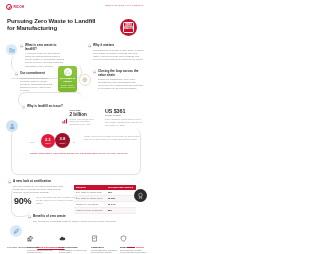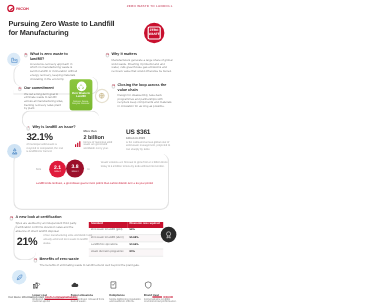--- a/index.html
+++ b/index.html
@@ -166,24 +166,20 @@
     <p>Design for disassembly, take-back programmes and partnerships with recyclers keep components and materials in circulation for as long as possible.</p>
   </div>
 
   <div class="flow" style="left:18px;top:92px;width:64px;height:14px;border-bottom:none;border-right:none;"></div>
 
   <div class="blk" style="left:22px;top:105px;width:45px;">
     <span class="bullet">?</span>
     <h3>Why is landfill an issue?</h3>
   </div>
 
-  <div style="position:absolute;left:22px;top:110px;width:32px;">
-    <div class="big-pct">32.1%</div>
-    <div class="cap" style="margin-top:1px;">of municipal solid waste is recycled or composted, the rest is landfilled or burned.</div>
-  </div>
 
   <div style="position:absolute;left:62px;top:109px;width:36px;display:flex;gap:1.5px;">
     <span style="flex:0 0 auto;margin-top:.5px;">
       <svg width="6" height="6" viewBox="0 0 24 24" fill="#c8102e">
         <rect x="2" y="13" width="4" height="9"></rect>
           <rect x="9" y="8" width="4" height="14"></rect>
           <rect x="16" y="3" width="4" height="19"></rect>
       </svg>
     </span>
     <span style="flex:1 1 auto;">
@@ -260,21 +256,21 @@
     </tbody>
   </table>
 
   <div class="chip" style="left:134px;top:189px;width:13px;height:13px;background:#2b2b2b;">
     <svg width="7" height="7" viewBox="0 0 24 24" fill="none" stroke="#ffffff" stroke-width="1.6">
       <circle cx="12" cy="10" r="6"></circle>
         <path d="M9 16l-2 6 5-2 5 2-2-6"></path>
     </svg>
   </div>
 
-  <div class="pct90">21%</div>
+  <div class="pct90">90%</div>
   <div class="cap" style="position:absolute;left:36px;top:196px;width:42px;">of our manufacturing sites worldwide have already achieved zero waste to landfill status.</div>
 
   <div class="flow" style="left:11px;top:186px;width:18px;height:30px;border-right:none;border-top:none;"></div>
 
   <div class="blk" style="left:28px;top:215px;width:108px;">
     <span class="bullet">06</span>
     <h3>Benefits of zero waste</h3>
     <p>The benefits of eliminating waste to landfill extend well beyond the plant gate.</p>
   </div>
 

